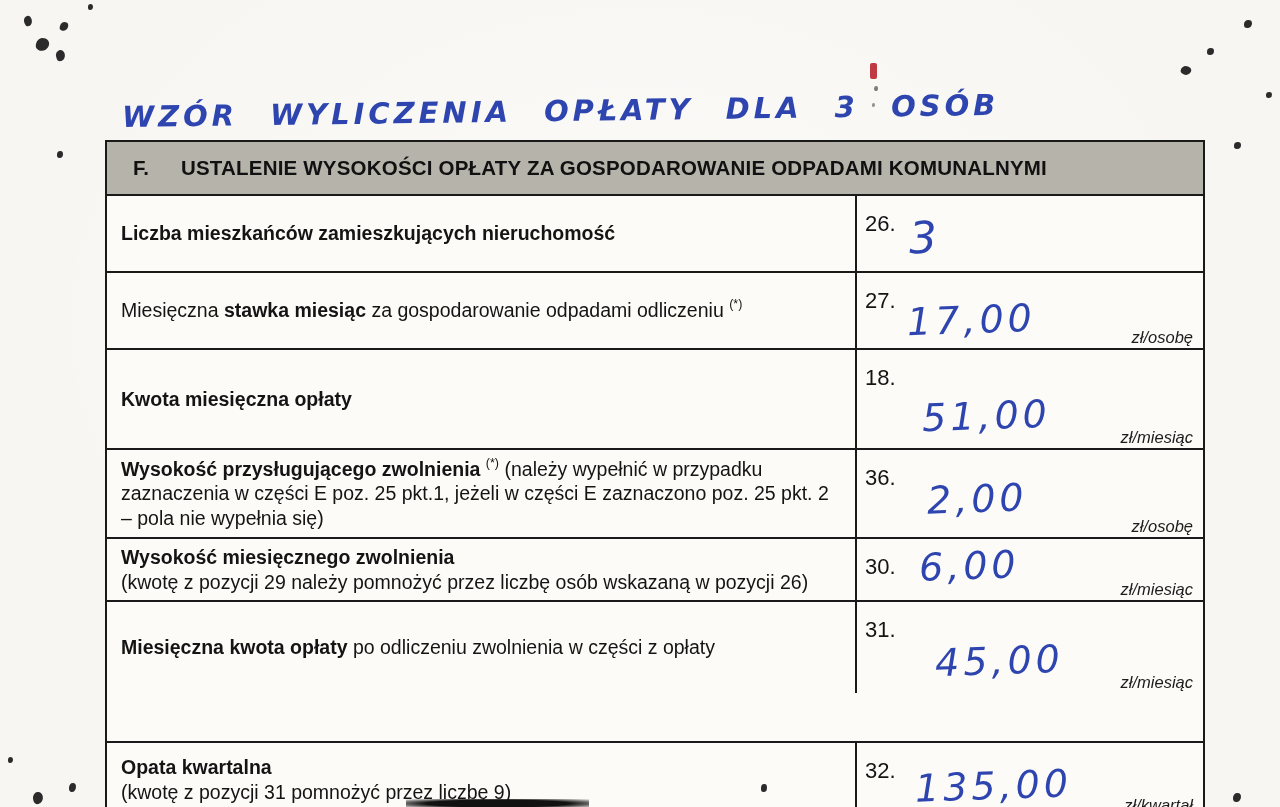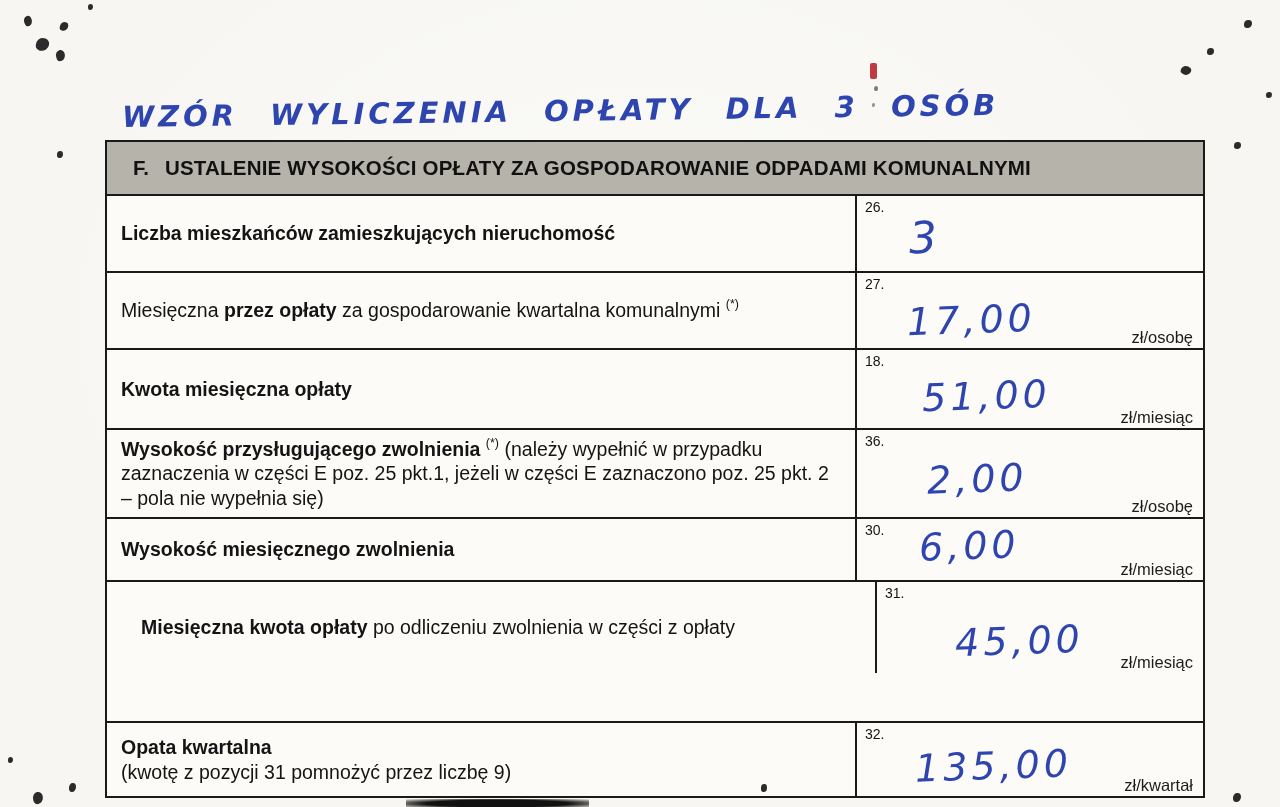--- a/index.html
+++ b/index.html
@@ -28,59 +28,59 @@
     background:#fcfbf8;box-sizing:border-box;
   }
   .section-header{
     height:54px;box-sizing:border-box;
     background:var(--header_bg,#b6b3ab);
     border-bottom:2px solid var(--line,#1a1a1a);
     display:flex;align-items:center;
     font-weight:700;font-size:20.5px;color:#111;
   }
   .section-letter{margin-left:26px;}
-  .section-title{margin-left:16px;letter-spacing:.2px;}
+  .section-title{margin-left:32px;letter-spacing:.2px;}
   .form-row{display:flex;box-sizing:border-box;position:relative;}
   .form-row + .form-row{border-top:2px solid var(--line,#1a1a1a);}
   .form-row:nth-of-type(2){height:75px;}
   .form-row:nth-of-type(3){height:77px;}
-  .form-row:nth-of-type(4){height:80px;}
+  .form-row:nth-of-type(4){height:100px;}
   .form-row:nth-of-type(5){height:89px;}
   .form-row:nth-of-type(6){height:63px;}
-  .form-row:nth-of-type(7){height:93px;padding-left:20px;}
+  .form-row:nth-of-type(7){height:93px;}
   .form-row:nth-of-type(8){height:75px;margin-top:48px;}
   .label-cell{
     width:748px;box-sizing:border-box;padding:4px 12px 4px 14px;
     display:flex;flex-direction:column;justify-content:center;
     font-size:19.5px;line-height:1.24;
   }
   .label-cell b{font-weight:700;}
   sup.star{font-size:12.5px;position:relative;top:-2px;vertical-align:super;}
   .value-cell{
     flex:1;border-left:2px solid var(--line,#1a1a1a);
     position:relative;box-sizing:border-box;
   }
-  .cell-number{position:absolute;top:3px;left:8px;font-size:14px;}
+  .cell-number{position:absolute;top:15px;left:8px;font-size:22px;}
   .hw-value{
     position:absolute;bottom:12px;left:55px;
     font-family:"DejaVu Sans", sans-serif;
     font-style:italic;font-size:38px;letter-spacing:4px;
     color:var(--ink,#2e45b0);
     transform:rotate(-2deg);white-space:nowrap;
   }
   .form-row:nth-of-type(2) .hw-value{font-size:44px;bottom:8px;left:52px;}
   .form-row:nth-of-type(3) .hw-value{left:50px;bottom:6px;}
   .form-row:nth-of-type(4) .hw-value{left:65px;bottom:10px;}
   .form-row:nth-of-type(5) .hw-value{left:70px;bottom:16px;}
   .form-row:nth-of-type(6) .hw-value{left:62px;bottom:12px;}
   .form-row:nth-of-type(7) .hw-value{left:78px;bottom:10px;}
   .form-row:nth-of-type(8) .hw-value{left:58px;bottom:8px;}
   .unit{
     position:absolute;right:10px;bottom:1px;
-    font-size:16.5px;color:#1c1c1c;
+    font-size:16.5px;color:#1c1c1c;font-style:italic;
   }
   
   .speck{position:absolute;background:#2b2b2b;border-radius:55% 45% 60% 40%;}
   .speck.red{background:var(--red_mark,#c03a44);}
   .scan-bar{
     position:absolute;left:406px;top:799px;width:183px;height:9px;
     background:radial-gradient(ellipse at center, #111 55%, rgba(17,17,17,0) 100%);
   }
 </style>
 </head>
@@ -101,21 +101,21 @@
     </div>
     <div class="value-cell">
       <div class="cell-number">26.</div>
       <div class="hw-value">3</div>
       <div class="unit"></div>
     </div>
   </div>
 
   <div class="form-row">
     <div class="label-cell">
-      <div><span>Miesięczna </span><b>przez opłaty</b><sup class="star"></sup><span> za gospodarowanie kwartalna komunalnymi </span><sup class="star">(*)</sup></div>
+      <div><span>Miesięczna </span><b>stawka miesiąc</b><sup class="star"></sup><span> za gospodarowanie odpadami odliczeniu </span><sup class="star">(*)</sup></div>
       <div></div>
     </div>
     <div class="value-cell">
       <div class="cell-number">27.</div>
       <div class="hw-value">17,00</div>
       <div class="unit">zł/osobę</div>
     </div>
   </div>
 
   <div class="form-row">
@@ -137,20 +137,21 @@
     <div class="value-cell">
       <div class="cell-number">36.</div>
       <div class="hw-value">2,00</div>
       <div class="unit">zł/osobę</div>
     </div>
   </div>
 
   <div class="form-row">
     <div class="label-cell">
       <div><span></span><b>Wysokość miesięcznego zwolnienia</b><sup class="star"></sup><span></span><sup class="star"></sup></div>
+      <div>(kwotę z pozycji 29 należy pomnożyć przez liczbę osób wskazaną w pozycji 26)</div>
     </div>
     <div class="value-cell">
       <div class="cell-number">30.</div>
       <div class="hw-value">6,00</div>
       <div class="unit">zł/miesiąc</div>
     </div>
   </div>
 
   <div class="form-row">
     <div class="label-cell">

